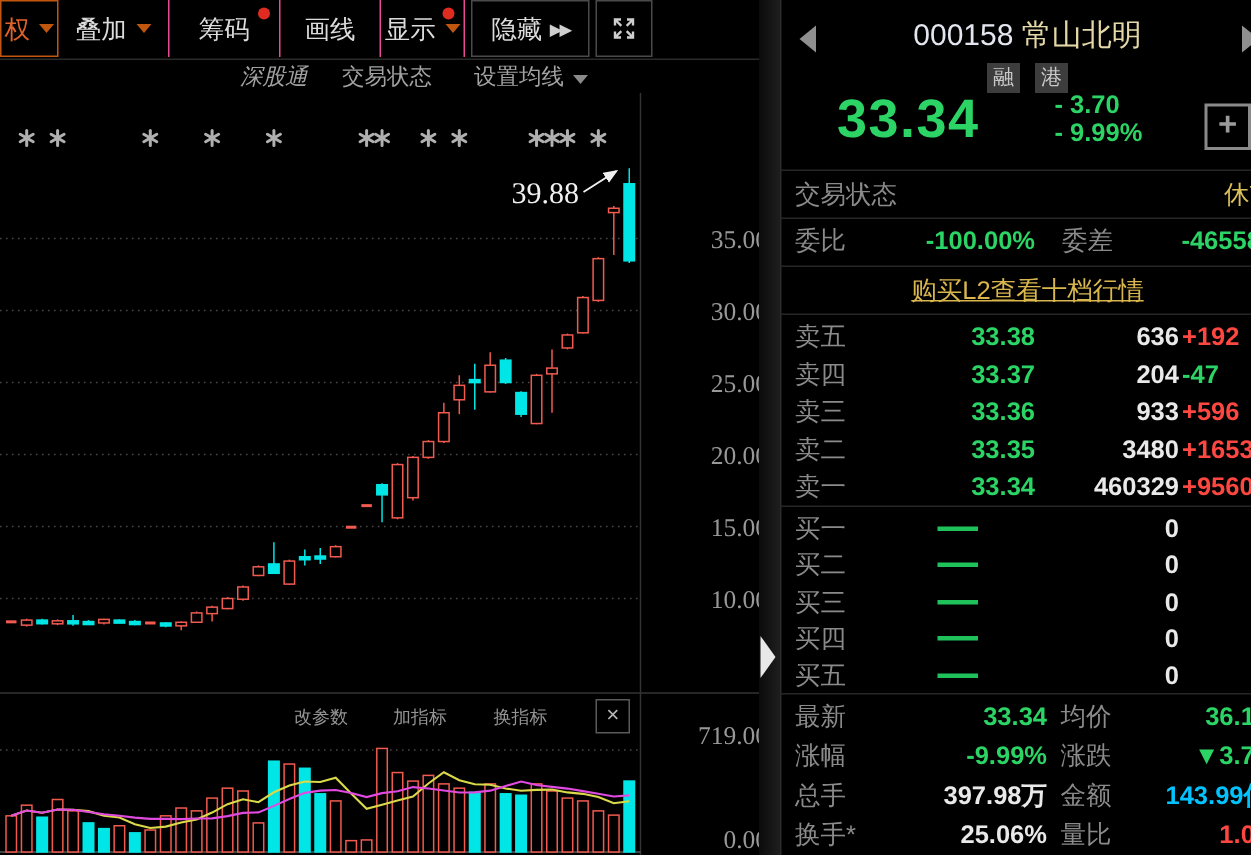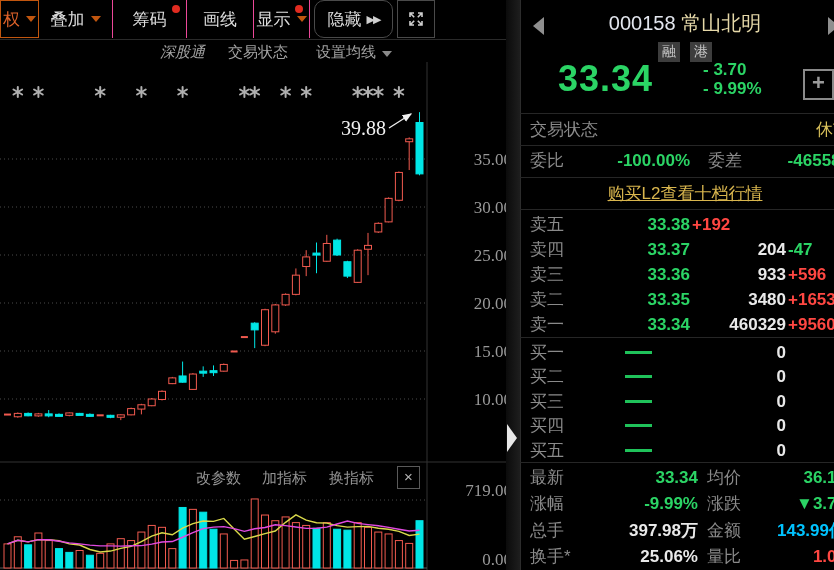--- a/index.html
+++ b/index.html
@@ -14,21 +14,21 @@
   .tb-btn.hl{border:1px solid #c1560f;color:#e0632a;}
   .tb-btn.boxed{border:1px solid #4a4a4a;margin-left:4px;}
   .caret{width:0;height:0;border-left:5px solid transparent;border-right:5px solid transparent;
          border-top:6px solid #c1560f;margin-left:6px;display:inline-block;}
   .caret.gray{border-top-color:#8a8a8a;}
   .dot{position:absolute;top:5px;right:6px;width:8px;height:8px;border-radius:50%;background:#e02b20;}
   .chev{color:#cfcfcf;font-size:11px;margin-left:5px;letter-spacing:-2px;}
   
   .sub-link{top:41px;color:#a2a2a2;font-size:15px;height:21px;line-height:21px;cursor:pointer;}
   
-  .p2-item{top:466px;color:#949494;font-size:15px;height:24px;line-height:24px;cursor:pointer;}
+  .p2-item{top:466px;color:#949494;font-size:12px;height:24px;line-height:24px;cursor:pointer;}
   #p2-close{left:397px;top:466px;width:21px;height:21px;border:1px solid #5a5a5a;color:#b5b5b5;
             font-size:15px;line-height:20px;text-align:center;cursor:pointer;}
   
   #splitter{left:506px;top:0;width:14px;height:570px;
             background:linear-gradient(90deg,#0b0b0b,#1e1e1e);border-right:1px solid #2c2c2c;}
   #split-handle{position:absolute;left:1px;top:424px;width:0;height:0;
             border-top:14px solid transparent;border-bottom:14px solid transparent;
             border-left:10px solid #e8e8e8;cursor:pointer;}
   
   #panel{left:520px;top:0;width:330px;height:570px;color:#8a8a8a;font-size:17px;}
@@ -80,21 +80,21 @@
       <span class="dot"></span>
     </div>
     <div class="tb-btn" style="width: 67px;">
       <span>画线</span>
     </div>
     <div class="tb-btn" style="width: 56px;">
       <span>显示</span>
       <span class="caret"></span>
       <span class="dot"></span>
     </div>
-    <div class="tb-btn boxed" style="width: 79px; border-radius: 10px;">
+    <div class="tb-btn boxed" style="width: 79px;">
       <span>隐藏</span>
       <span class="chev">▶▶</span>
     </div>
     <div class="tb-btn boxed" style="width: 38px;">
       <svg width="20" height="20" viewBox="0 0 20 20">
         <g stroke="#cfcfcf" stroke-width="1.6" fill="none">
           <path d="M8.2 8.2L4 4M4 8V4h4"></path>
           <path d="M11.8 8.2L16 4M12 4h4v4"></path>
           <path d="M8.2 11.8L4 16M4 12v4h4"></path>
           <path d="M11.8 11.8L16 16M16 12v4h-4"></path>
@@ -348,20 +348,21 @@
     <span style="margin-left:18px;width:48px;">委差</span>
     <span class="green bold" style="flex:1;text-align:right;">-465582</span>
   </div>
   <div class="hline" style="top:177px;"></div>
   <div id="l2-link" class="abs">购买L2查看十档行情</div>
   <div class="hline" style="top:209px;"></div>
   <div id="asks">
       <div class="ask-row" style="top: 212px;">
         <span>卖五</span>
         <span class="ob-price green">33.38</span>
+        <span class="ob-vol">636</span>
         <span class="ob-diff red">+192</span>
       </div>
       <div class="ask-row" style="top: 237px;">
         <span>卖四</span>
         <span class="ob-price green">33.37</span>
         <span class="ob-vol">204</span>
         <span class="ob-diff green">-47</span>
       </div>
       <div class="ask-row" style="top: 262px;">
         <span>卖三</span>

